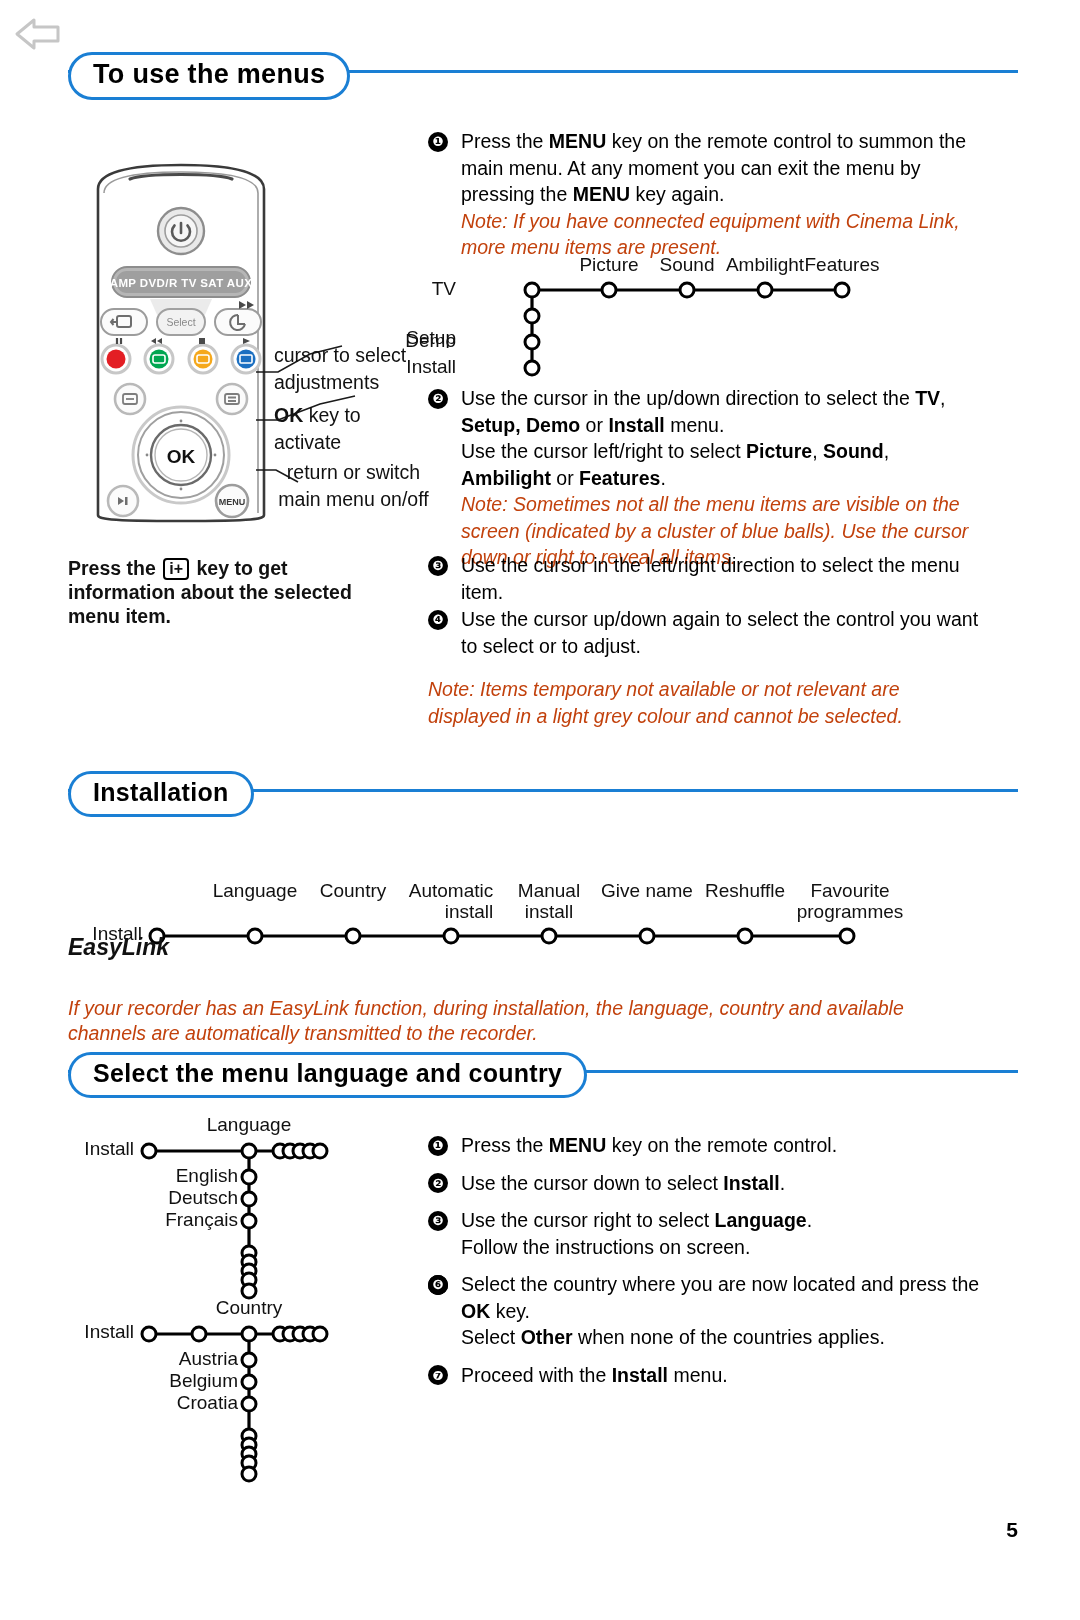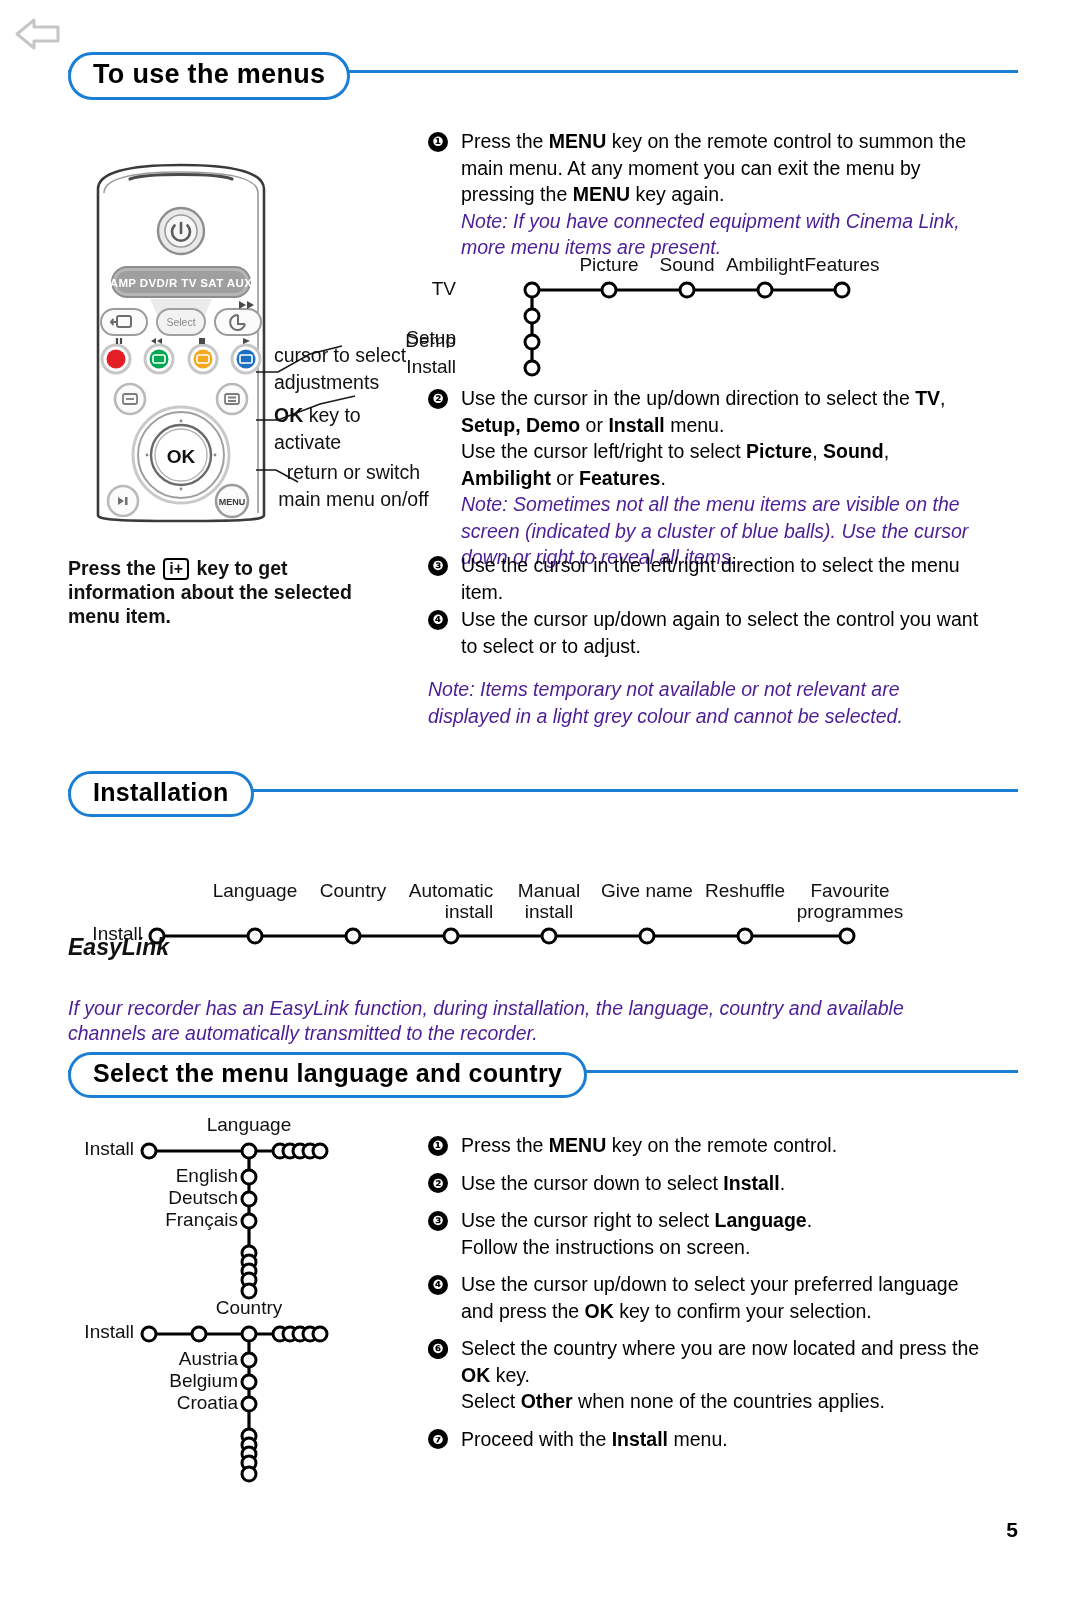--- a/index.html
+++ b/index.html
@@ -20,21 +20,21 @@
     position:absolute;left:0;top:-18px;
     border:3px solid #1a7fd4;border-radius:24px;background:#fff;
     padding:4px 22px 7px 22px;
     font-weight:bold;letter-spacing:.3px;color:#000;white-space:nowrap;
   }
   .pill.h1{font-size:27px;}
   .pill.h2{font-size:25px;}
 
   
   .txt{position:absolute;font-size:19.5px;line-height:26.5px;color:#111;}
-  .note{color:#4c1d95;font-style:italic;}
+  .note{color:#c2410c;font-style:italic;}
   .b{font-weight:bold;}
   .i{font-style:italic;}
 
   
   .steps{position:absolute;font-size:19.5px;line-height:26.5px;}
   .step{position:relative;padding-left:33px;margin-bottom:0;}
   .step .num{
     position:absolute;left:0;top:3.5px;width:20px;height:20px;border-radius:50%;
     background:#000;color:#fff;font-size:13px;font-weight:bold;
     display:flex;align-items:center;justify-content:center;
@@ -359,22 +359,20 @@
       <span class="num">❷</span>
       <span>Use the cursor down to select <span class="b">Install</span>.</span>
     </div>
     <div class="step" style="margin-bottom:11px;">
       <span class="num">❸</span>
       <span>Use the cursor right to select <span class="b">Language</span>.<br>
       <span>Follow the instructions on screen.</span></span>
     </div>
     <div class="step" style="margin-bottom:11px;">
       <span class="num">❹</span>
-      <span>Use the cursor up/down to select your preferred language
-      and press the <span class="b">OK</span> key to confirm your selection.</span>
     </div>
     <div class="step" style="margin-bottom:11px;">
       <span class="num">❺</span>
     </div>
     <div class="step" style="margin-bottom:11px;">
       <span class="num">❻</span>
       <span>Select the country where you are now located and press
       the <span class="b">OK</span> key.<br>
       Select <span class="b">Other</span> when none of the countries applies.</span>
     </div>

